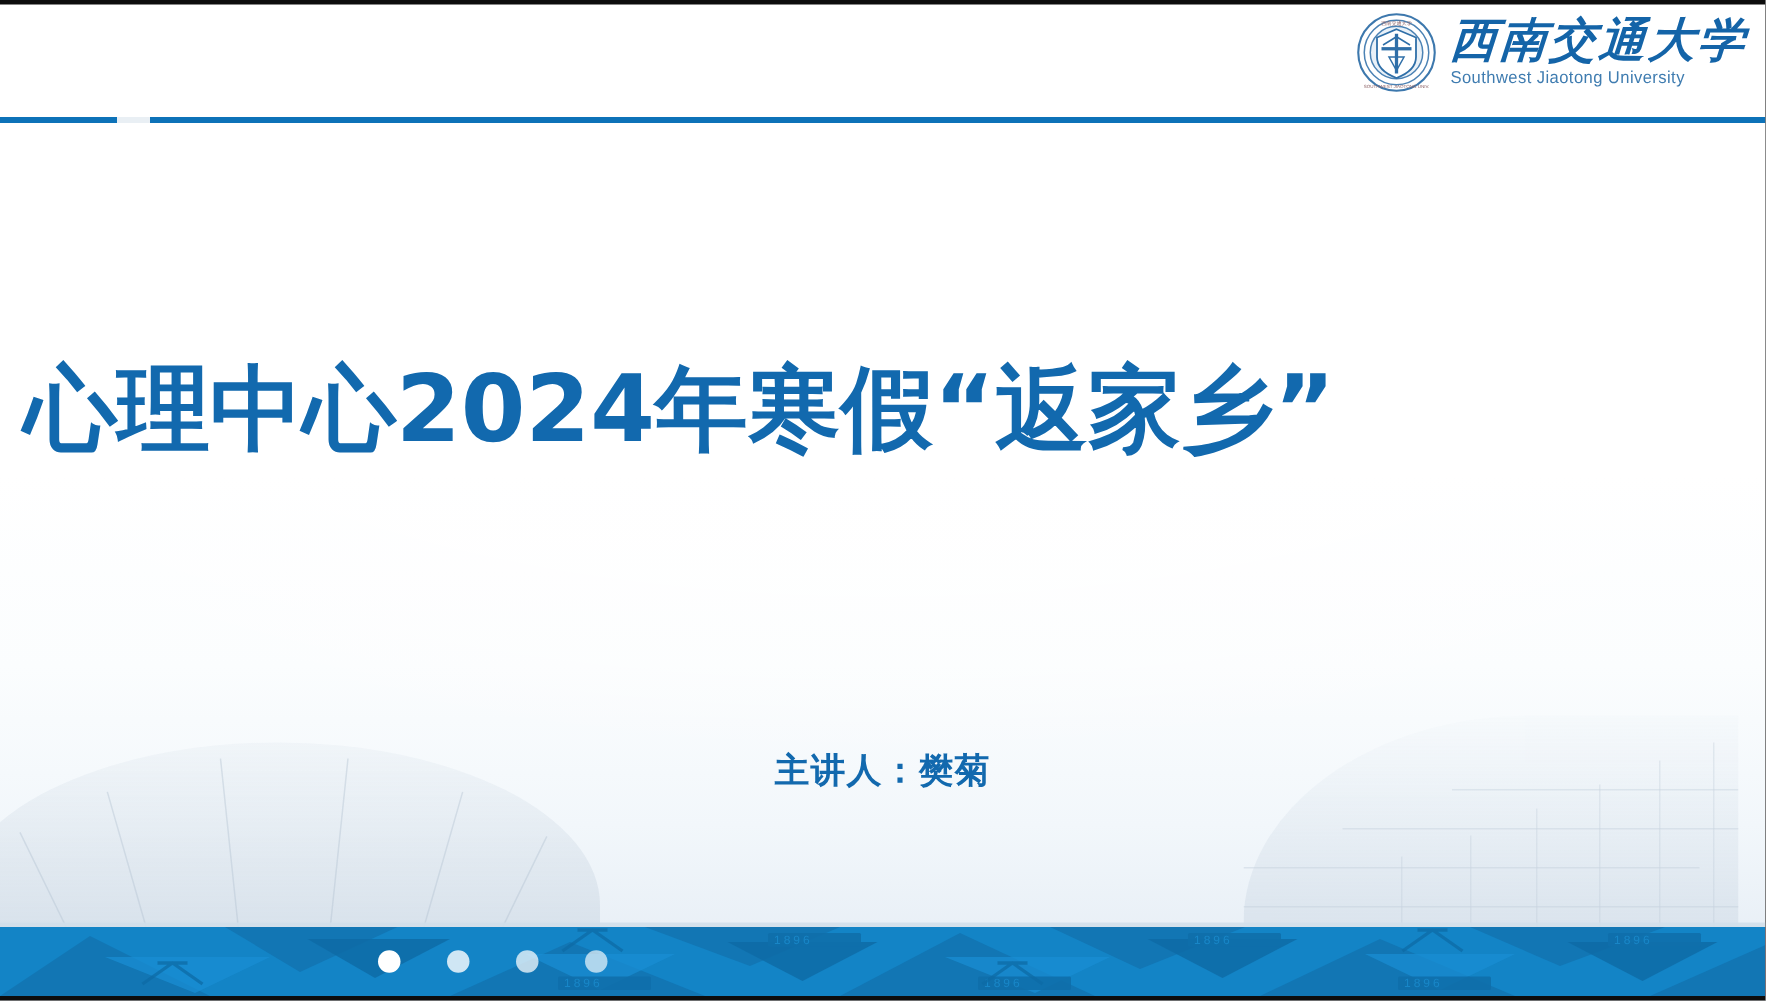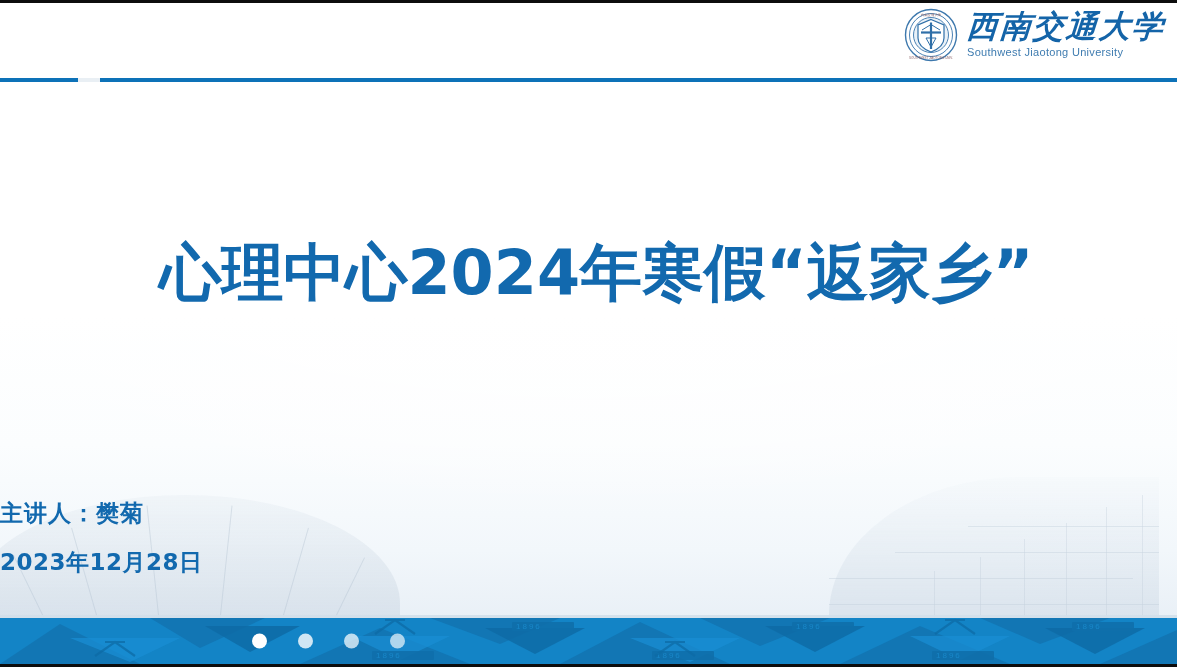--- a/index.html
+++ b/index.html
@@ -178,37 +178,37 @@
     transform: scaleX(.96);
     transform-origin: left center;
   }
 
   
   .title-wrap {
     position: absolute;
     left: 16px; right: 0;
     top: 238px;
     z-index: 30;
-    text-align: center;
   }
   .title-line {
     font-family: "DejaVu Sans", "Liberation Sans", sans-serif;
     font-weight: 700;
     color: #1269ae;
     font-size: 62px;
     line-height: 1.14;
     letter-spacing: 0px;
     white-space: nowrap;
   }
 
   .meta-wrap {
     position: absolute;
     left: 0; right: 0;
     top: 498px;
     z-index: 30;
+    text-align: center;
   }
   .meta-speaker {
     font-family: "DejaVu Sans", "Liberation Sans", sans-serif;
     font-size: 23px;
     font-weight: 700;
     color: #1269ae;
     letter-spacing: 1px;
   }
   .meta-date {
     margin-top: 18px;
@@ -341,21 +341,20 @@
       </div>
     </div>
   </div>
 
   <div class="title-wrap">
     <div class="title-line">心理中心2024年寒假“返家乡”</div>
   </div>
 
   <div class="meta-wrap">
     <div class="meta-speaker">主讲人：樊菊</div>
-    <div class="meta-date">2023年12月28日</div>
   </div>
 
   <div class="footer-top-hair"></div>
   <div class="footer">
     <svg class="footer-pattern" viewBox="0 0 1177 46" preserveAspectRatio="none" aria-hidden="true">
       <rect width="1177" height="46" fill="#1384c6"></rect>
       <g fill="#1276b4">
         <polygon points="0,46 60,6 140,46"></polygon>
         <polygon points="150,0 265,0 200,30"></polygon>
         <polygon points="300,46 380,10 470,46"></polygon>

